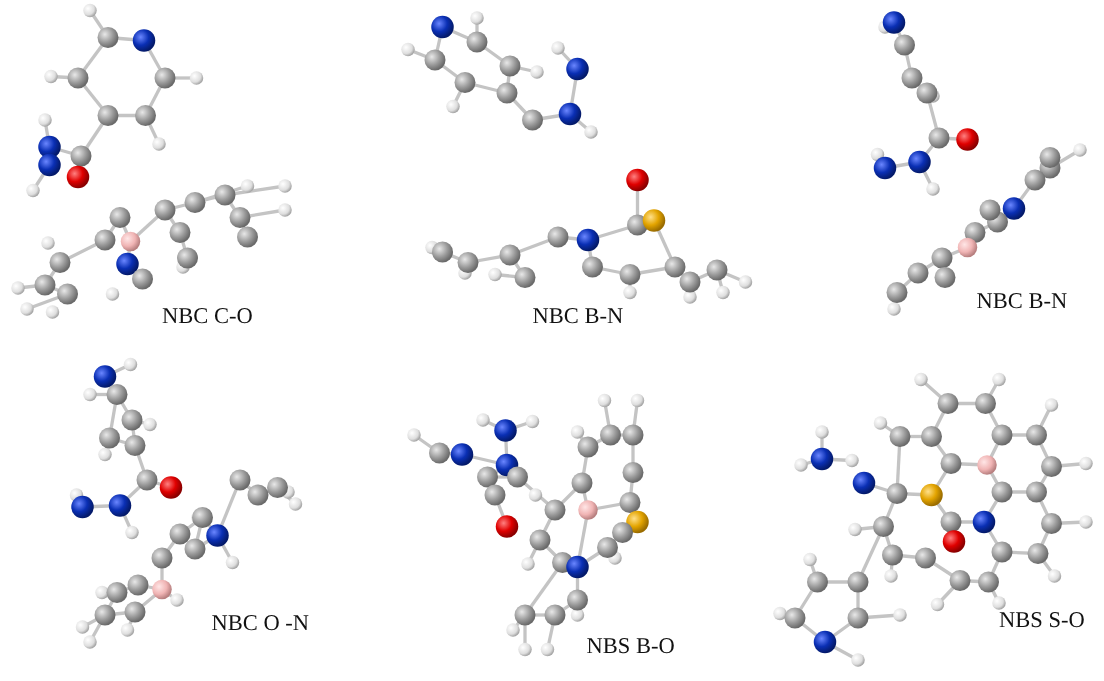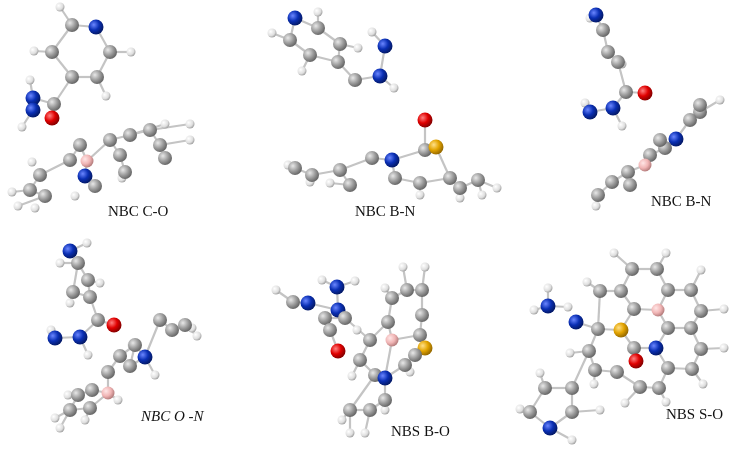--- a/index.html
+++ b/index.html
@@ -530,21 +530,21 @@
   <div class="panel">
     <span class="label" id="lbl0" style="left: 108px; top: 203px;">NBC C-O</span>
   </div>
   <div class="panel">
     <span class="label" id="lbl1" style="left: 355px; top: 203px;">NBC B-N</span>
   </div>
   <div class="panel">
     <span class="label" id="lbl2" style="left: 651px; top: 193px;">NBC B-N</span>
   </div>
   <div class="panel">
-    <span class="label" id="lbl3" style="left: 141px; top: 408px; font-style: italic;">NBC O -N</span>
+    <span class="label" id="lbl3" style="left: 141px; top: 408px;">NBC O -N</span>
   </div>
   <div class="panel">
     <span class="label" id="lbl4" style="left: 391px; top: 423px;">NBS B-O</span>
   </div>
   <div class="panel">
     <span class="label" id="lbl5" style="left: 666px; top: 406px;">NBS S-O</span>
   </div>
 </div>
 
 </body></html>

